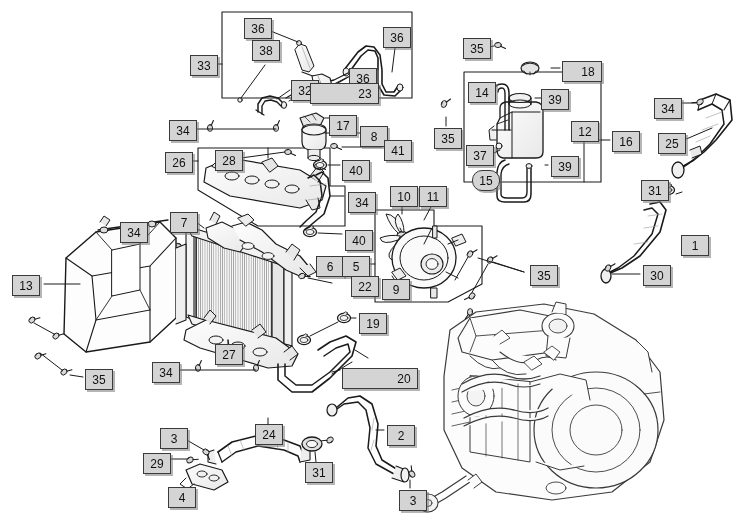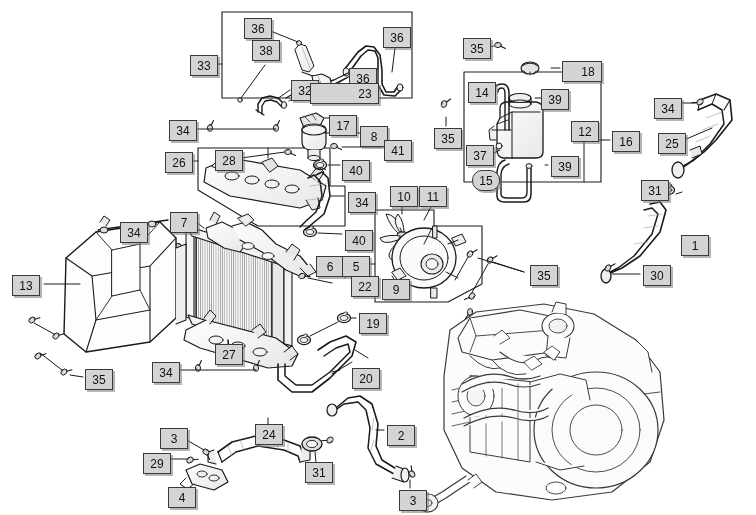--- a/index.html
+++ b/index.html
@@ -451,21 +451,21 @@
 <div class="lbl" style="left:530px;top:265px;">35</div>
 <div class="lbl" style="left:654px;top:98px;">34</div>
 <div class="lbl" style="left:658px;top:133px;">25</div>
 <div class="lbl" style="left:641px;top:180px;">31</div>
 <div class="lbl" style="left:681px;top:235px;">1</div>
 <div class="lbl" style="left:643px;top:265px;">30</div>
 <div class="lbl" style="left:359px;top:313px;">19</div>
 <div class="lbl" style="left:215px;top:344px;">27</div>
 <div class="lbl" style="left:152px;top:362px;">34</div>
 <div class="lbl" style="left:85px;top:369px;">35</div>
-<div class="lbl" style="left:352px;top:368px;">20</div>
+<div class="lbl" style="left:342px;top:368px;padding-left:48px;">20</div>
 <div class="lbl" style="left:160px;top:428px;">3</div>
 <div class="lbl" style="left:143px;top:453px;">29</div>
 <div class="lbl" style="left:255px;top:424px;">24</div>
 <div class="lbl" style="left:168px;top:487px;">4</div>
 <div class="lbl" style="left:305px;top:462px;">31</div>
 <div class="lbl" style="left:387px;top:425px;">2</div>
 <div class="lbl" style="left:399px;top:490px;">3</div>
 
 </div>
 

